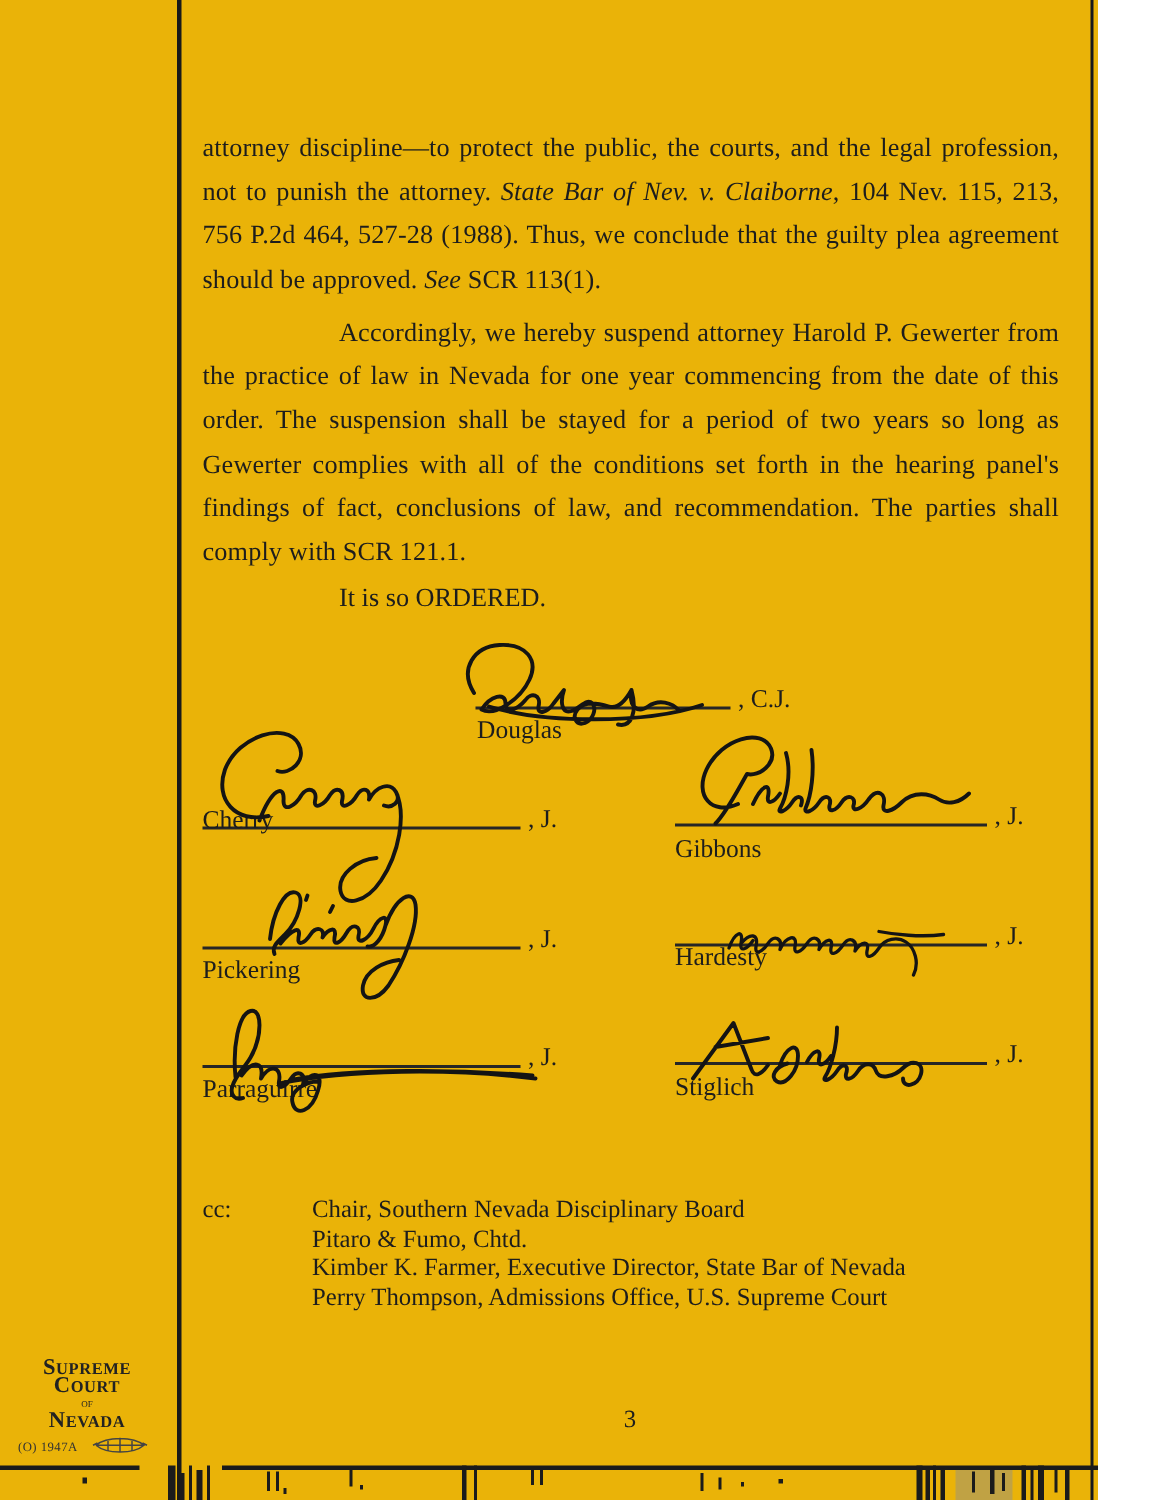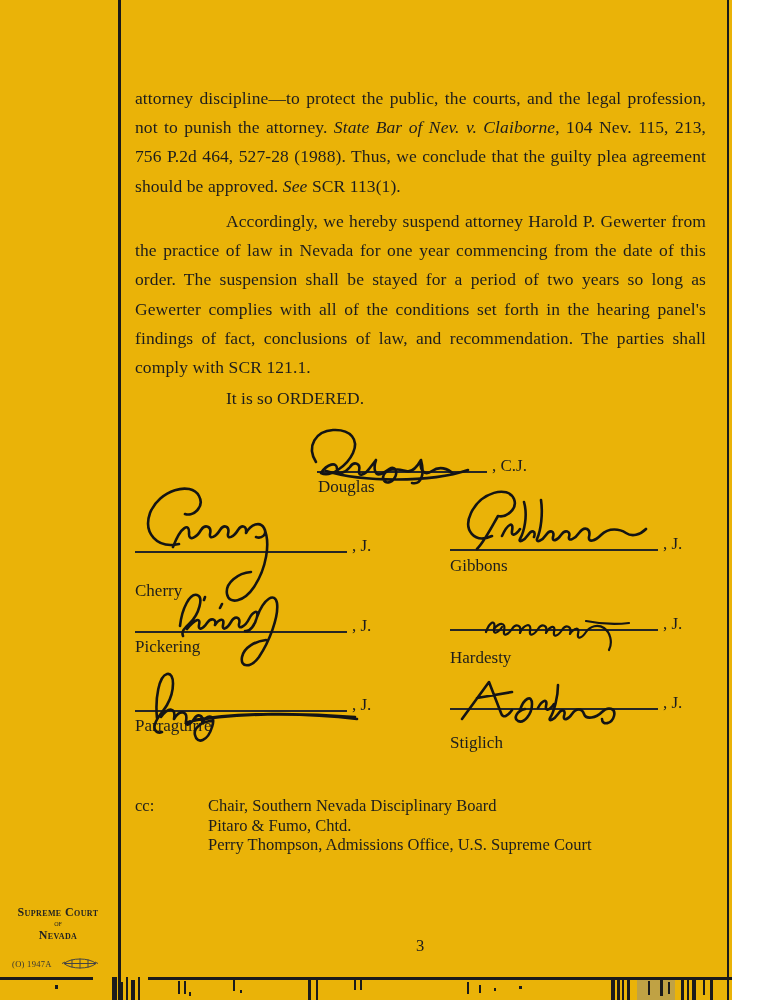--- a/index.html
+++ b/index.html
@@ -28,21 +28,21 @@
   .sig{position:absolute;z-index:3;}
   .sig path{fill:none;stroke:#141414;stroke-width:2.6;stroke-linecap:round;stroke-linejoin:round;}
   .sig.thin path{stroke-width:2.2;}
 
   .cc{position:absolute;left:135px;top:796px;font-size:16.5px;line-height:19.5px;}
   .cc-label{position:absolute;left:0;top:0;}
   .cc-list{position:absolute;left:45px;top:0;width:520px;white-space:nowrap;margin-left:28px;}
 
   .stamp{position:absolute;left:8px;top:906px;width:100px;text-align:center;
     font-family:"Liberation Serif",serif;color:#222;}
-  .stamp .l1,.stamp .l3{font-variant:small-caps;font-weight:bold;font-size:12px;line-height:12px;letter-spacing:0.4px;}
+  .stamp .l1,.stamp .l3{font-variant:small-caps;font-weight:bold;font-size:15px;line-height:12px;letter-spacing:0.4px;}
   .stamp .l2{font-variant:small-caps;font-weight:normal;font-size:8.5px;line-height:11px;}
   .formrow{position:absolute;left:12px;top:956px;display:flex;align-items:center;gap:9px;}
   .formcode{font-size:8.5px;color:#333;letter-spacing:0.3px;}
   .ornament path{fill:none;stroke:#444;stroke-width:1;}
 
   .pagenum{position:absolute;left:384px;top:936px;width:72px;text-align:center;font-size:16.5px;}
 
   .noise{position:absolute;background:#1b1b1b;}
   .noise.gray{background:#8f8f8f;}
 </style>
@@ -65,62 +65,63 @@
   </svg>
   <div class="sig-line" style="left:317px;top:471px;width:170px;"></div>
   <div class="sig-suffix" style="left:492px;top:456px;text-align:center;">, C.J.</div>
   <div class="sig-label" style="left:318px;top:477px;">Douglas</div>
 
   <svg class="sig" style="left:123px;top:481px" width="235" height="125" viewBox="0 0 235 125">
     <path d="M56,63 C34,68 20,52 27,32 C36,9 68,0 76,15 C82,26 70,36 62,33 M50,66 C58,45 67,41 66,53 C66,61 74,56 78,49 C82,43 89,45 87,53 C86,59 93,56 97,49 C101,43 107,45 105,53 C104,59 111,56 115,49 C119,43 124,45 123,52 M123,52 C128,43 137,40 141,47 C145,54 138,58 133,56 M141,47 C148,62 143,88 131,106 C121,121 106,124 104,113 C102,102 115,92 128,91"></path>
   </svg>
   <div class="sig-line" style="left:135px;top:551px;width:212px;"></div>
   <div class="sig-suffix" style="left:352px;top:536px;">, J.</div>
-  <div class="sig-label" style="left:135px;top:581px;">Cherry</div>
+  <div class="sig-label" style="left:135px;top:537px;">Cherry</div>
 
   <svg class="sig" style="left:444px;top:484px" width="218" height="74" viewBox="0 0 218 74">
     <path d="M48,52 C30,60 19,46 27,29 C37,8 64,1 70,15 C74,25 62,34 54,32 M54,32 C46,46 40,58 33,65 M58,52 C64,39 70,37 68,47 C67,53 72,51 76,45 M80,18 C84,32 80,48 76,55 C74,59 80,57 84,51 C88,45 92,47 90,53 M97,16 C99,30 97,46 93,55 C92,59 98,57 102,51 C106,45 111,47 109,53 C108,58 113,57 117,51 C121,45 127,47 125,53 C124,58 131,55 135,49 C141,41 147,45 145,53 C144,59 151,57 157,51 C165,43 176,45 182,49 C188,53 196,51 202,45"></path>
   </svg>
   <div class="sig-line" style="left:450px;top:549px;width:208px;"></div>
   <div class="sig-suffix" style="left:663px;top:534px;">, J.</div>
   <div class="sig-label" style="left:450px;top:556px;">Gibbons</div>
 
   <svg class="sig" style="left:156px;top:580px" width="185" height="92" viewBox="0 0 185 92">
     <path d="M24,46 C26,28 34,13 41,15 C48,17 43,34 34,43 C29,48 25,51 27,56 M48,20 L49,17 M31,49 C39,39 45,37 43,45 C42,51 47,49 51,43 C55,37 61,39 59,45 M66,24 L64,28 M59,45 C63,39 69,37 67,45 C66,51 71,49 75,42 C79,35 85,37 83,44 C82,50 89,47 93,39 C97,31 103,29 101,37 C99,45 94,52 89,51 M101,37 C108,18 119,12 121,23 C123,37 113,62 103,77 C95,88 84,88 86,77 C88,67 100,61 110,60"></path>
   </svg>
   <div class="sig-line" style="left:135px;top:631px;width:212px;"></div>
   <div class="sig-suffix" style="left:352px;top:616px;">, J.</div>
   <div class="sig-label" style="left:135px;top:637px;">Pickering</div>
 
   <svg class="sig thin" style="left:473px;top:594px" width="175" height="58" viewBox="0 0 175 58">
     <path d="M13,38 C17,27 23,25 21,35 C20,41 25,39 29,33 M21,35 C27,28 33,28 31,37 C30,43 35,41 39,35 C43,29 49,31 47,39 C51,30 59,28 57,37 C56,43 61,41 65,35 C69,29 75,31 73,39 C77,32 83,30 81,38 C80,44 85,42 89,36 C93,30 99,32 97,40 C101,34 107,32 105,40 C104,46 109,44 113,38 C117,32 125,30 131,34 C137,38 140,48 136,56 M113,27 C123,29 141,31 156,29"></path>
   </svg>
   <div class="sig-line" style="left:450px;top:629px;width:208px;"></div>
   <div class="sig-suffix" style="left:663px;top:614px;">, J.</div>
-  <div class="sig-label" style="left:450px;top:648px;text-align:right;">Hardesty</div>
+  <div class="sig-label" style="left:450px;top:628px;text-align:right;">Hardesty</div>
 
   <svg class="sig" style="left:126px;top:664px" width="245" height="80" viewBox="0 0 245 80">
     <path d="M31,54 C29,34 33,12 41,10 C49,8 49,27 41,41 C37,48 31,53 29,60 C27,66 31,70 36,68 M35,53 C43,42 50,44 48,55 C54,45 62,47 60,57 C59,63 64,61 68,55 C72,49 78,51 76,59 M76,59 C82,49 90,51 86,63 C82,77 71,81 69,71 C67,63 78,57 86,57 M62,58 C105,49 175,48 231,55 M68,56 C110,48 180,49 229,53"></path>
   </svg>
   <div class="sig-line" style="left:135px;top:710px;width:212px;"></div>
   <div class="sig-suffix" style="left:352px;top:695px;">, J.</div>
   <div class="sig-label" style="left:135px;top:716px;">Parraguirre</div>
 
   <svg class="sig" style="left:448px;top:671px" width="198" height="58" viewBox="0 0 198 58">
     <path d="M14,48 L41,11 L53,42 C55,48 60,45 64,39 M29,27 L64,21 M72,39 C76,27 84,23 84,33 C84,43 76,53 70,50 C65,47 69,40 77,38 M90,37 C94,29 100,27 98,35 C97,41 102,39 106,33 M110,14 C110,26 106,41 102,47 C100,51 106,49 110,43 C114,37 118,39 116,45 C115,50 120,49 124,43 C128,37 134,37 136,43 C138,49 148,47 154,41 C160,35 168,37 166,45 C164,53 154,55 154,48"></path>
   </svg>
   <div class="sig-line" style="left:450px;top:708px;width:208px;"></div>
   <div class="sig-suffix" style="left:663px;top:693px;">, J.</div>
-  <div class="sig-label" style="left:450px;top:715px;margin-top:18px;">Stiglich</div>
+  <div class="sig-label" style="left:450px;top:715px;">Stiglich</div>
 
   <div class="cc">
     <div class="cc-label">cc:</div>
     <div class="cc-list">
       <div>Chair, Southern Nevada Disciplinary Board</div>
       <div>Pitaro &amp; Fumo, Chtd.</div>
+      <div>Kimber K. Farmer, Executive Director, State Bar of Nevada</div>
       <div>Perry Thompson, Admissions Office, U.S. Supreme Court</div>
     </div>
   </div>
 
   <div class="stamp">
     <div class="l1">Supreme Court</div>
     <div class="l2">of</div>
     <div class="l3">Nevada</div>
   </div>
   <div class="formrow">

